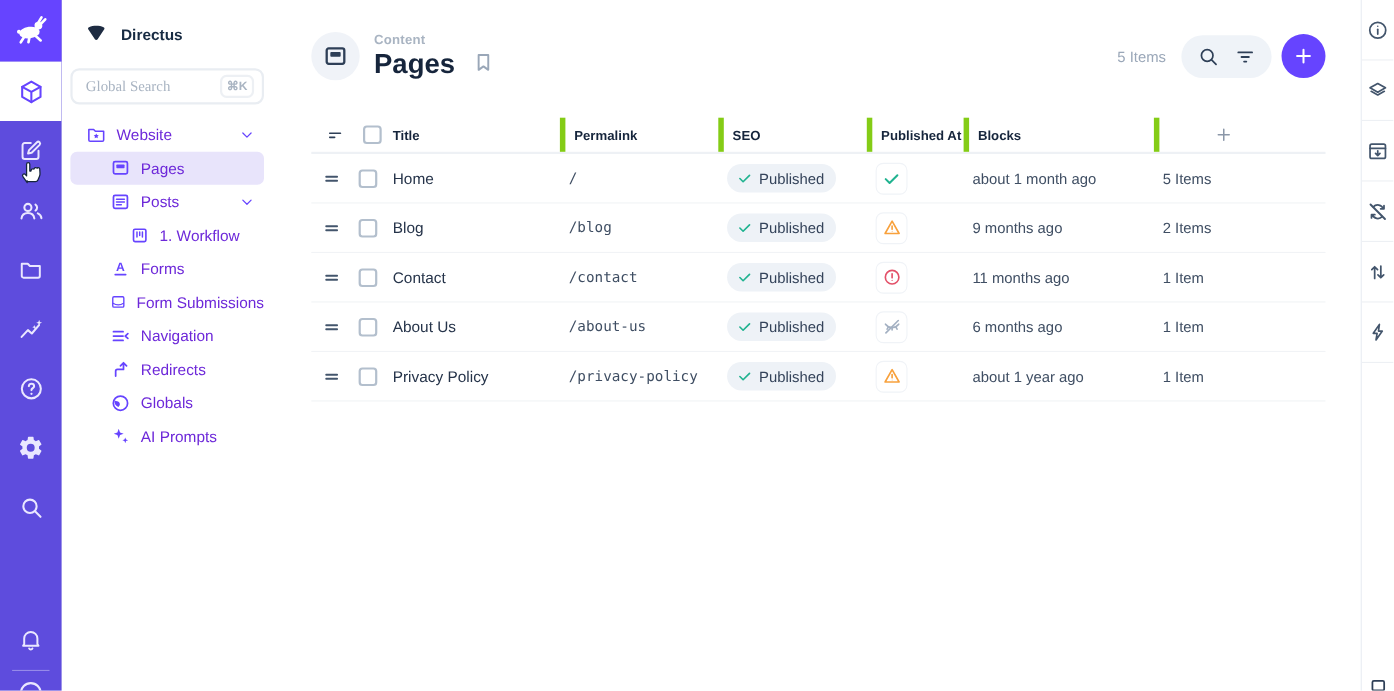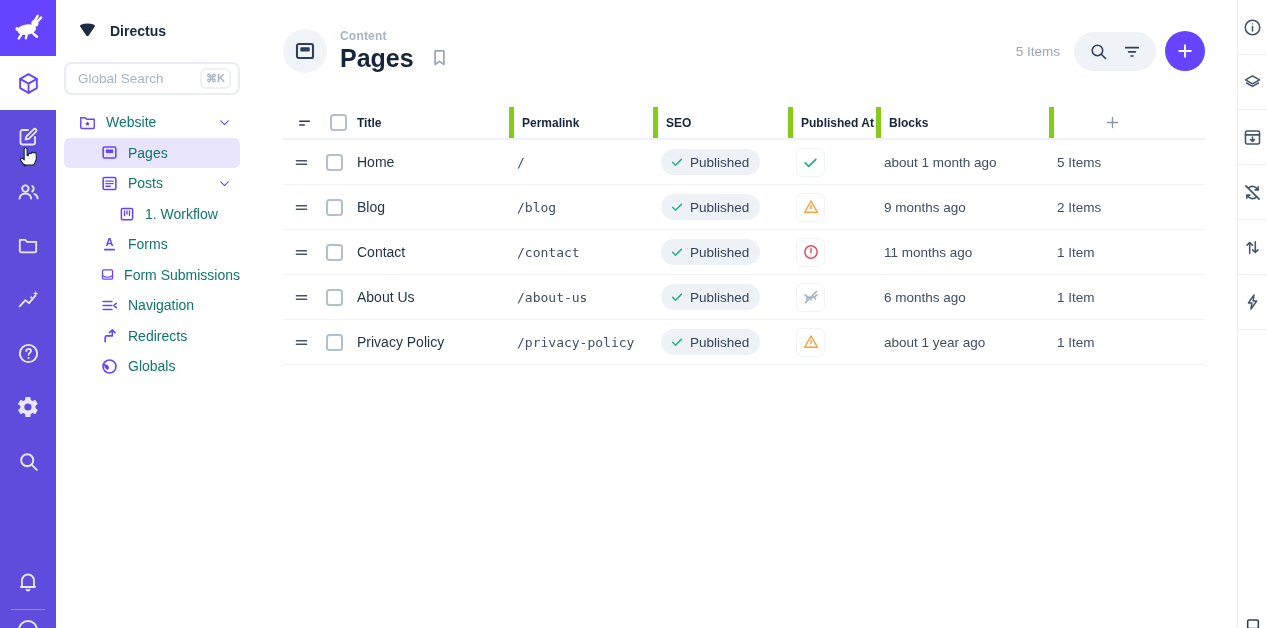--- a/index.html
+++ b/index.html
@@ -19,25 +19,25 @@
   .mod { width:56px; height:54px; display:grid; place-items:center; cursor:pointer; }
   .mod.active { background:#ffffff; }
   .mod-divider { width:34px; height:1px; background:rgba(255,255,255,.35); margin:4px auto; }
   .account-peek { width:20px; height:20px; border:2px solid #eae7ff; border-radius:50%; margin:6px auto -12px; }
   .cursor { position:absolute; left:15px; top:144px; pointer-events:none; }
 
   
   .nav { width:192px; flex-shrink:0; background:#fff; }
   .proj { height:52px; display:flex; align-items:center; gap:11px; padding:10px 0 0 20px; font-weight:bold; font-size:14px; color:#172a42; }
   .gsearch { margin:10px 8px 0; height:33px; border:2px solid #e9edf2; border-radius:8px; display:flex; align-items:center; padding:0 7px 0 12px; }
-  .gsearch input { border:none; outline:none; flex:1; width:80px; font-family:Liberation Sans, sans-serif; font-size:13.5px; color:#44536a; background:transparent; }
+  .gsearch input { border:none; outline:none; flex:1; width:80px; font-family:Liberation Serif, serif; font-size:13.5px; color:#44536a; background:transparent; }
   .gsearch input::placeholder { color:#a9b4c2; }
   .kbd { border:2px solid #edf0f4; border-radius:6px; font-size:11px; font-weight:bold; color:#a9b4c2; padding:2px 4px; }
   .navlist { margin-top:12px; }
-  .nav-item { height:30.5px; display:flex; align-items:center; gap:9px; margin:0 8px; padding-left:14px; border-radius:6px; font-size:14px; color:#0f766e; cursor:pointer;text-align:center; }
+  .nav-item { height:30.5px; display:flex; align-items:center; gap:9px; margin:0 8px; padding-left:14px; border-radius:6px; font-size:14px; color:#6d28d9; cursor:pointer;text-align:center; }
   .nav-item .lbl { white-space:nowrap; }
   .nav-item.ind1 { padding-left:36px; }
   .nav-item.ind2 { padding-left:54px; }
   .nav-item.active { background:#e8e4fb; }
   .chev { margin-left:auto; margin-right:8px; display:grid; place-items:center; }
 
   
   .main { flex:1; min-width:0; padding-left:35px; }
   .pagehead { display:flex; align-items:center; padding-top:29px; padding-right:32px; }
   .title-circle { width:44px; height:44px; border-radius:50%; background:#f0f3f8; display:grid; place-items:center; }
@@ -244,20 +244,26 @@
       </div>
 
       <div class="nav-item ind1">
         <svg class="i st-pv" width="19" height="19" viewBox="0 0 24 24">
           <circle cx="12" cy="12" r="8.2" stroke-width="2"></circle>
           <path class="fl-pv" stroke="none" d="M5 8.6c2.2 1.4 4.8.9 5.9 3 1 1.9.3 3.6-1.3 4.7-2.7-.9-4.8-3.3-4.6-7.7z"></path>
         </svg>
         <span class="lbl">Globals</span>
       </div>
 
+      <div class="nav-item ind1">
+        <svg width="19" height="19" viewBox="0 0 24 24">
+          <path fill="#6644ff" d="M10 3.5l1.5 4.2 4.2 1.5-4.2 1.5L10 14.9 8.5 10.7 4.3 9.2l4.2-1.5L10 3.5z M17.5 13.5l.9 2.4 2.4.9-2.4.9-.9 2.4-.9-2.4-2.4-.9 2.4-.9.9-2.4z"></path>
+        </svg>
+        <span class="lbl">AI Prompts</span>
+      </div>
 
     </div>
   </div>
 
   <div class="main">
 
     <div class="pagehead">
       <div class="title-circle">
         <svg class="i st-dk" width="24" height="24" viewBox="0 0 24 24">
           <rect x="4" y="5" width="16" height="14" rx="1.8" stroke-width="2.1"></rect>

